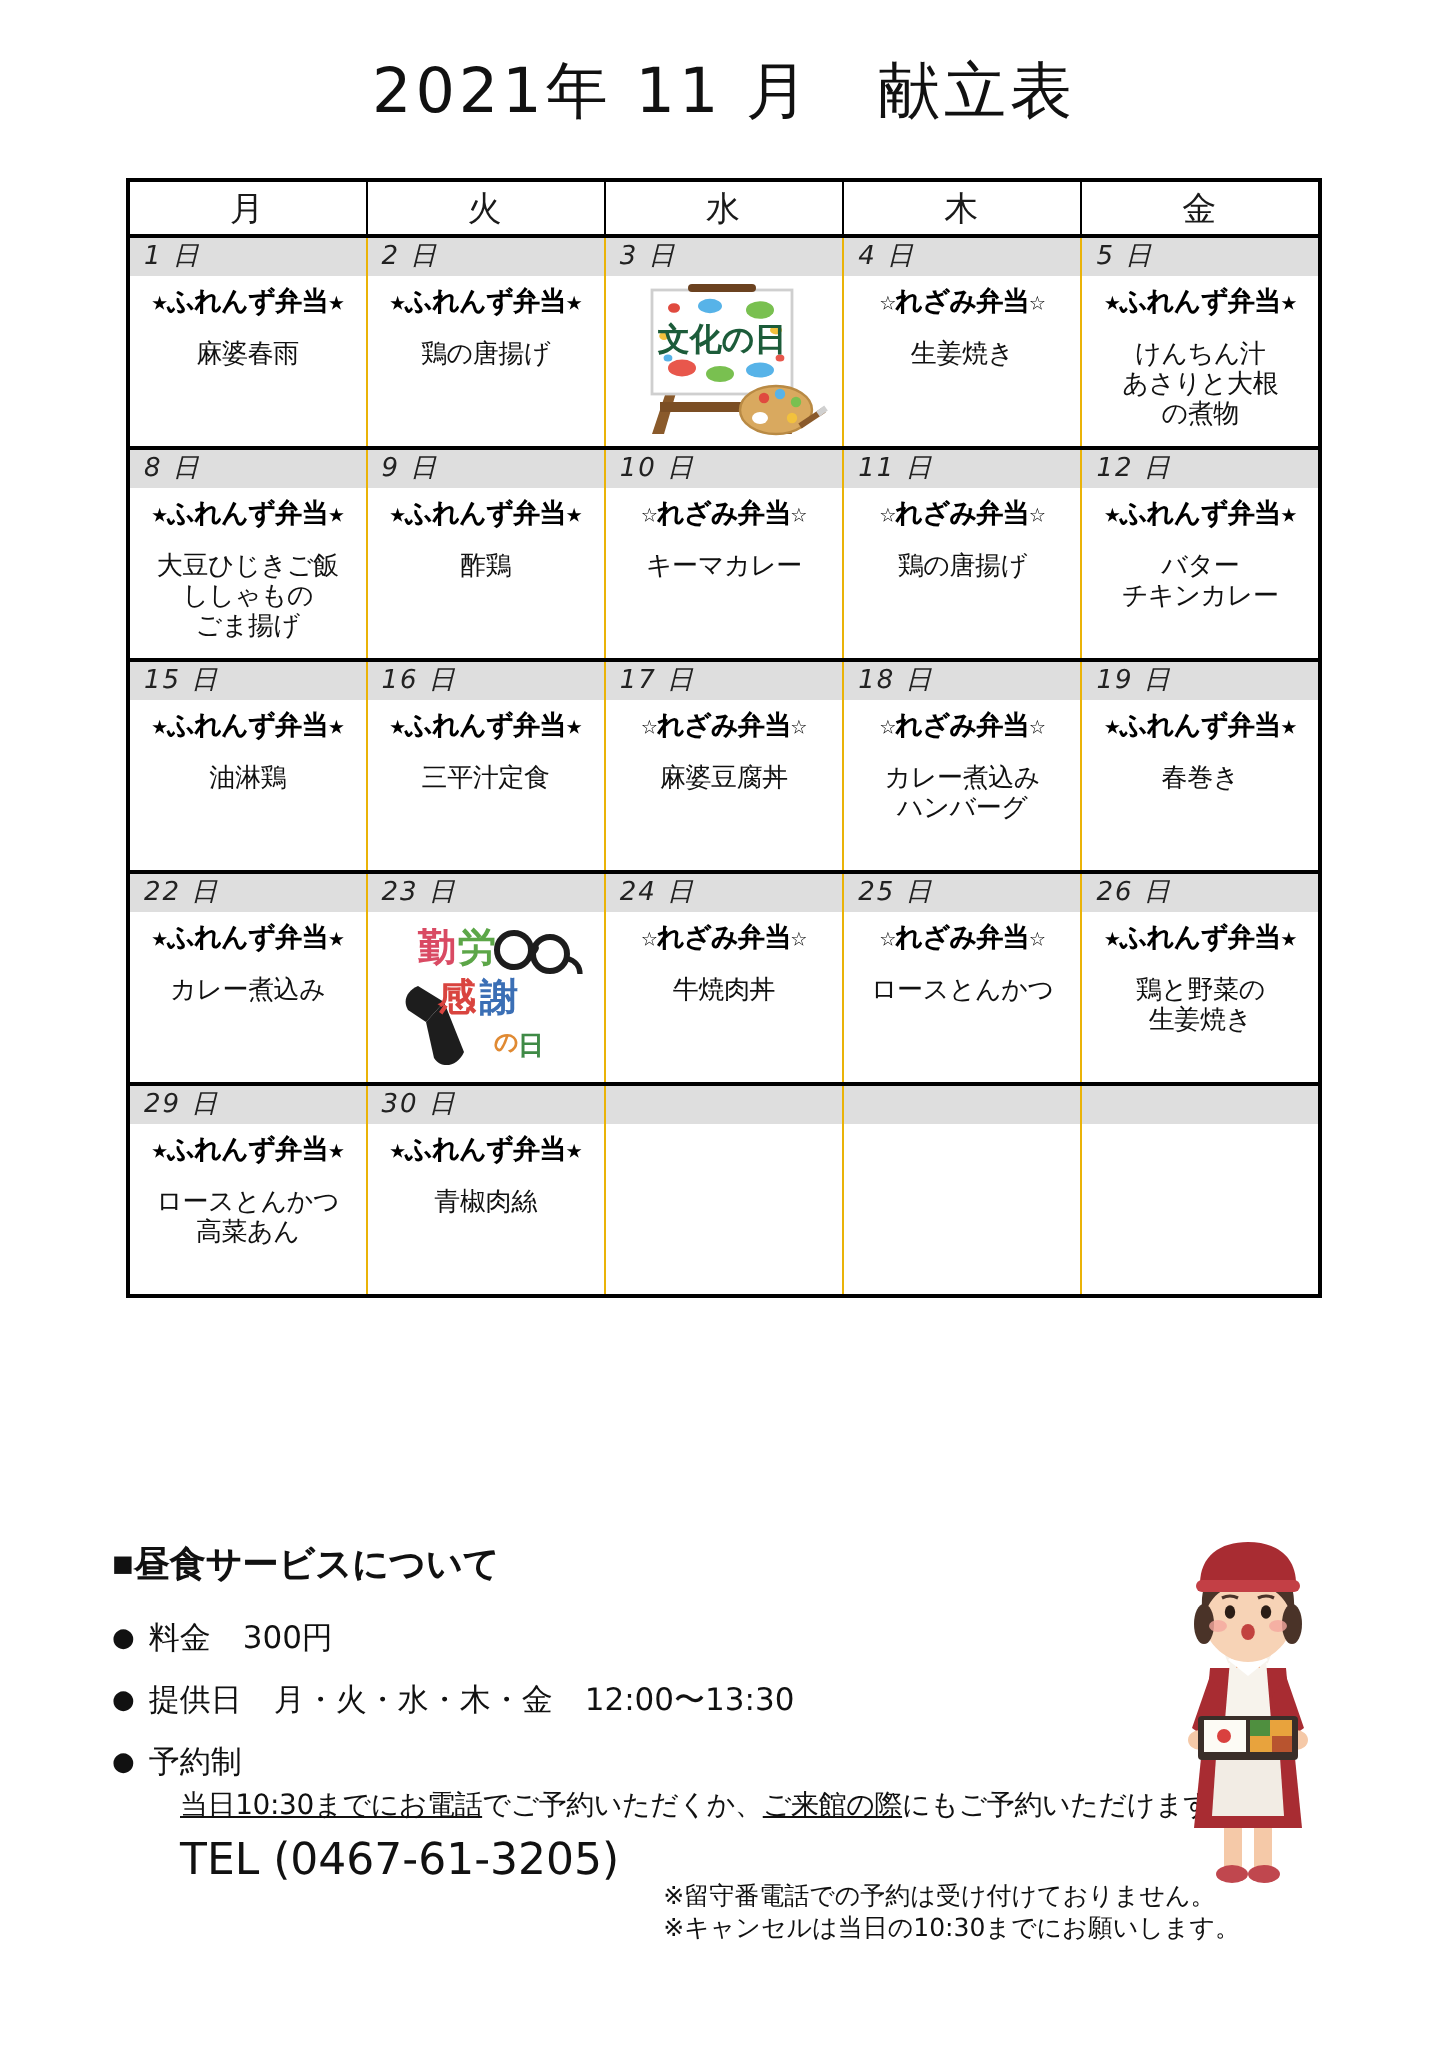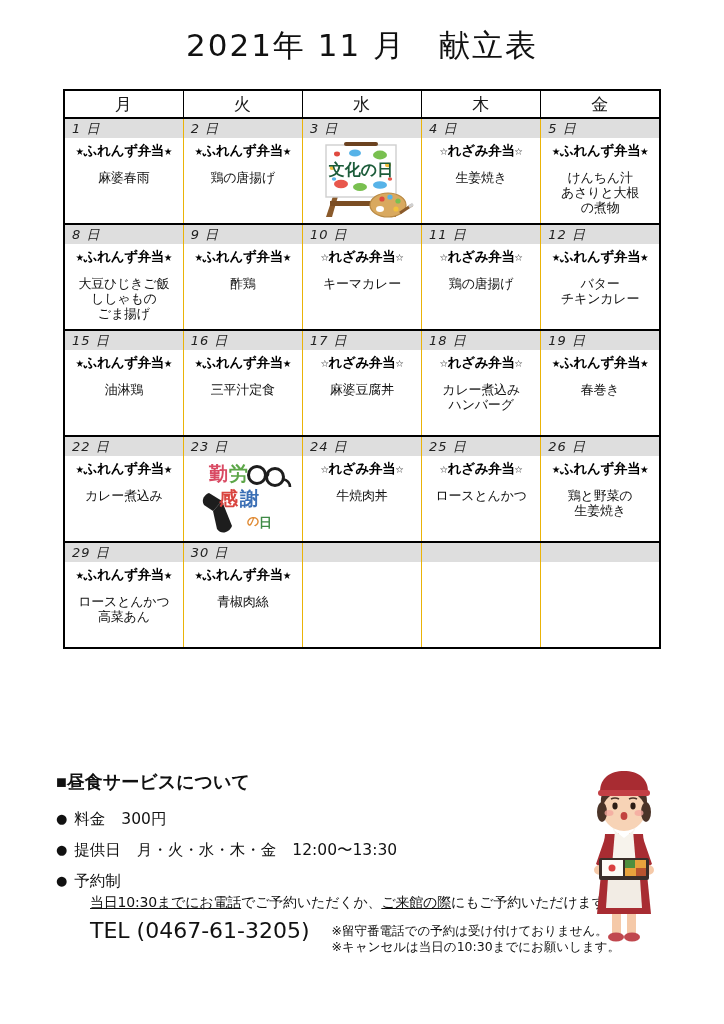--- a/index.html
+++ b/index.html
@@ -158,21 +158,21 @@
   }
   .tel {
     font-size: 22px;
     letter-spacing: 0px;
     color: #111;
     white-space: nowrap;
     font-family: "DejaVu Sans", "Liberation Sans", sans-serif;
   }
   .notes {
     margin-left: 22px;
-    margin-top: 5px;
+    margin-top: 22px;
     font-size: 12.5px;
     line-height: 16px;
     color: #111;
     white-space: nowrap;
   }
 
   
   .woman {
     position: absolute;
     left: 572px;

